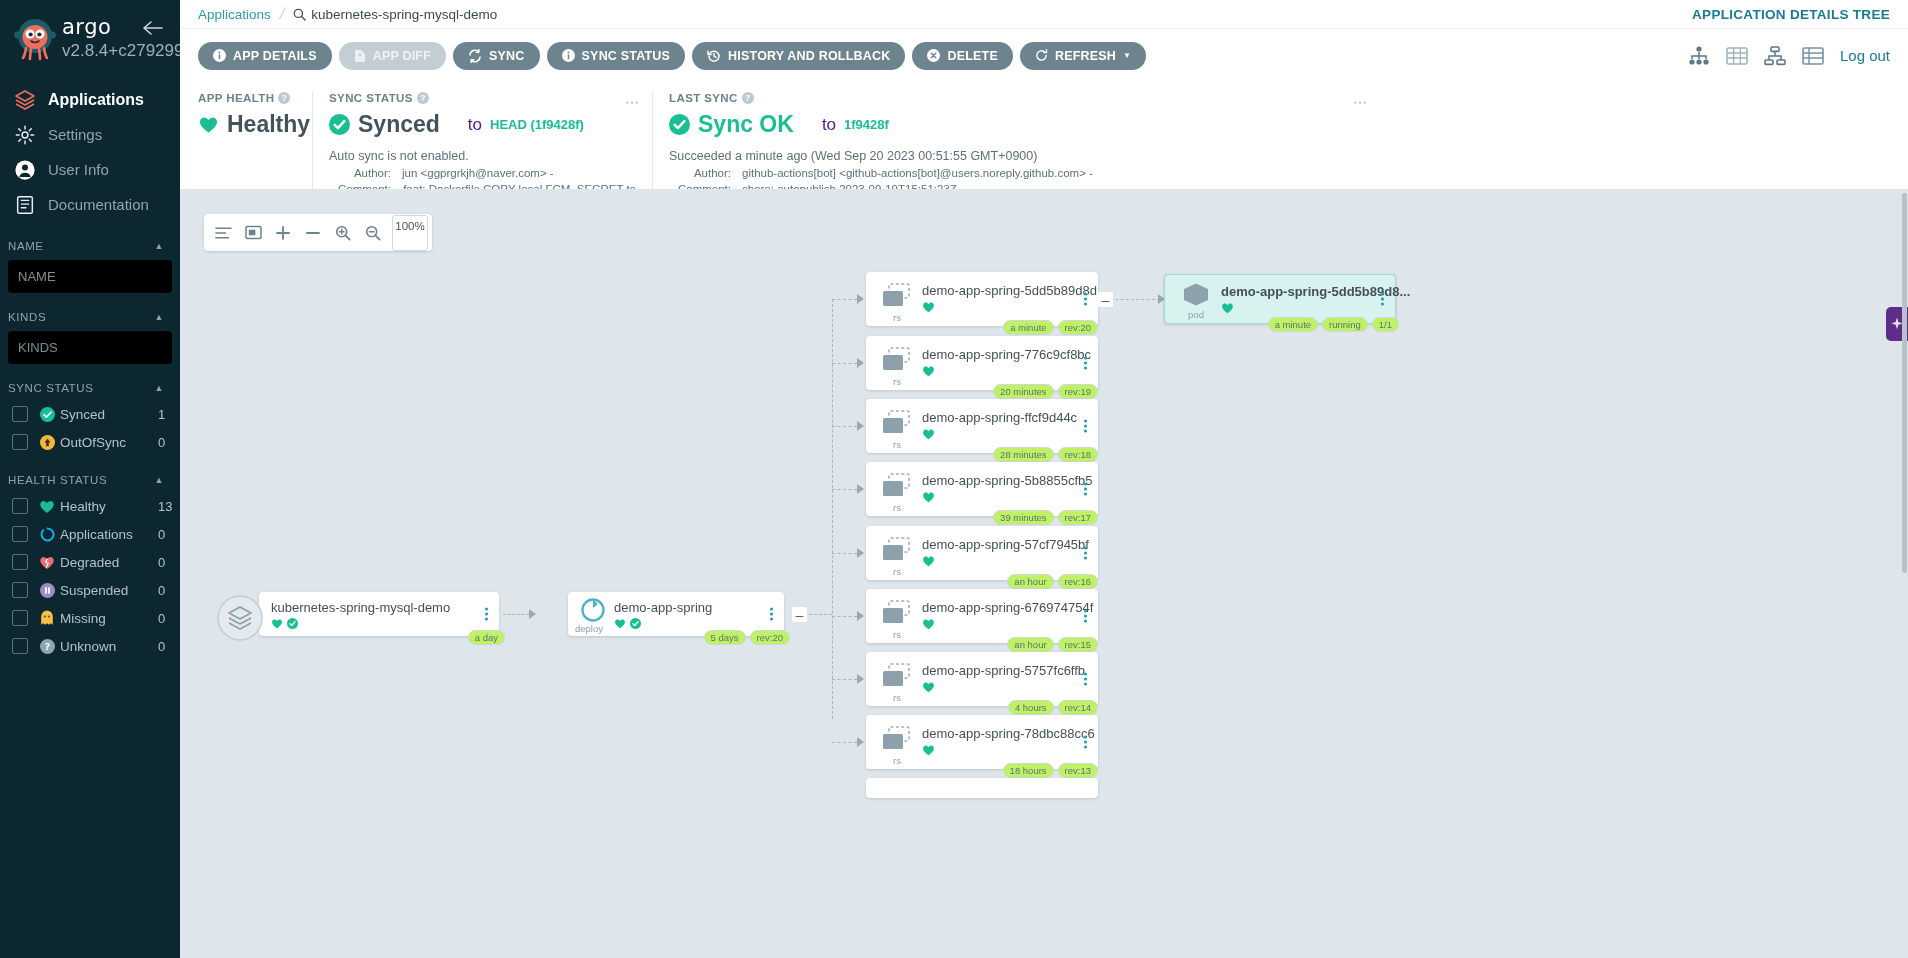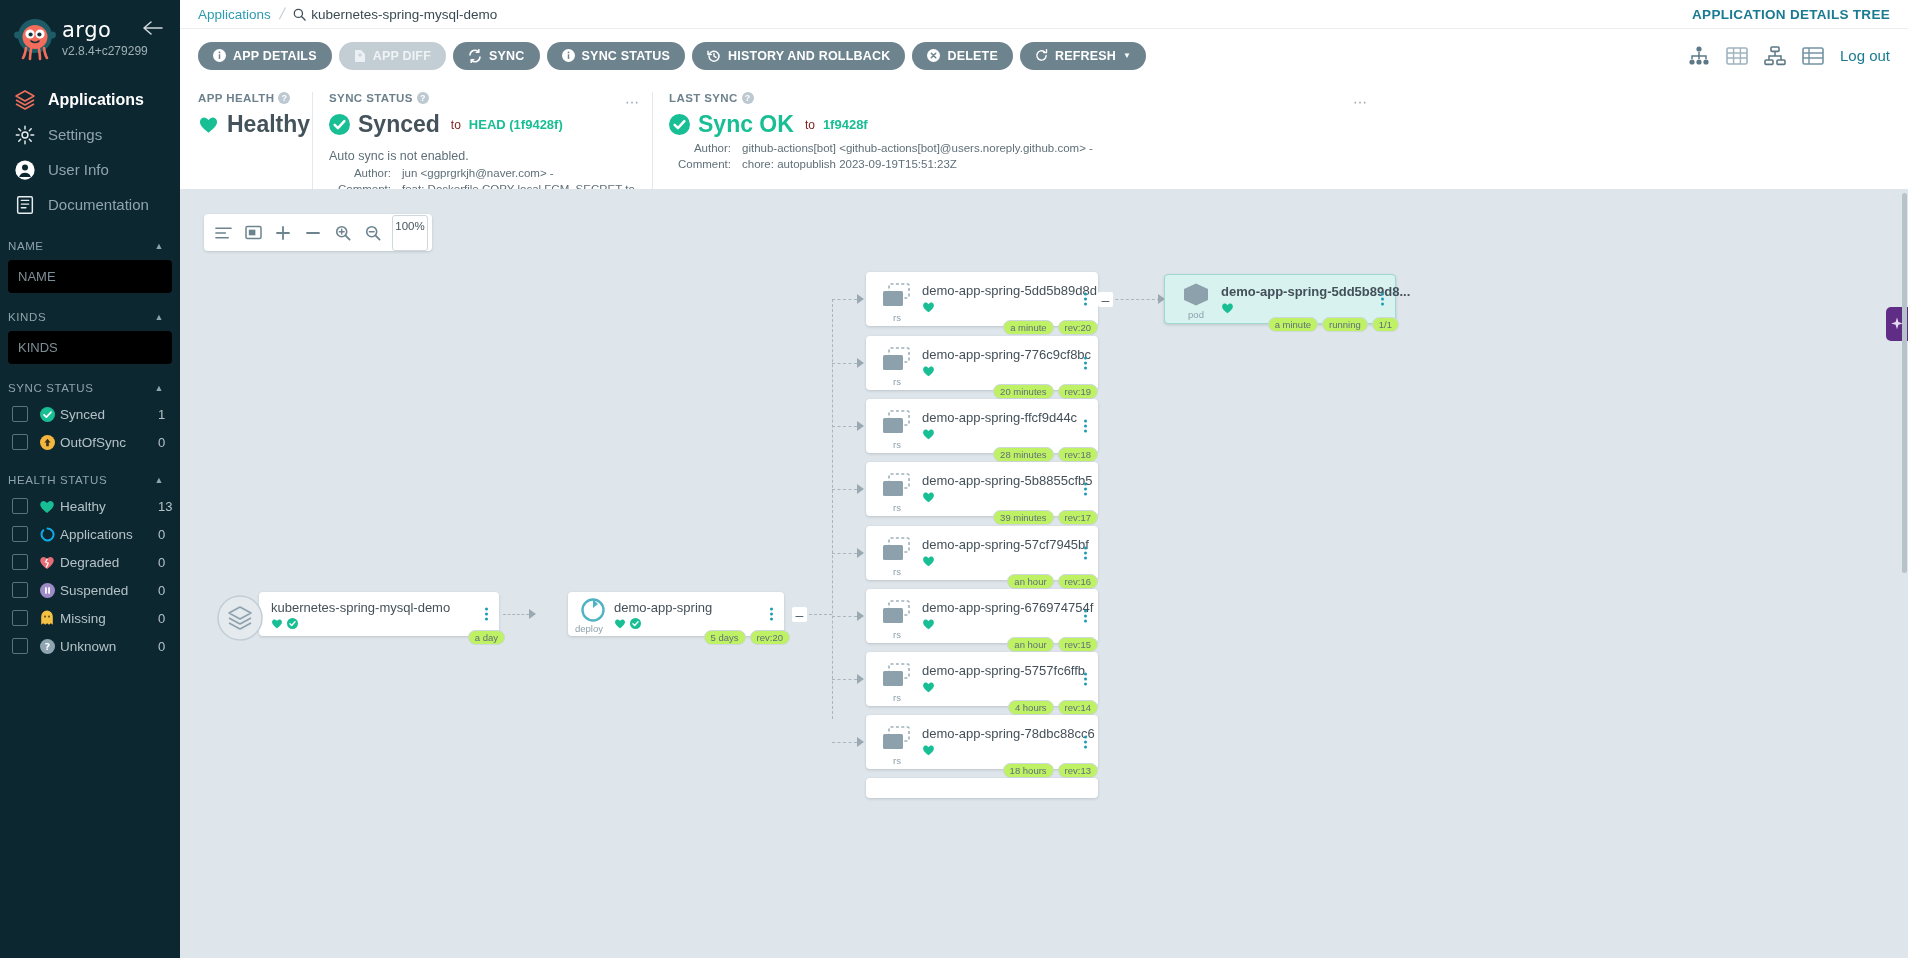--- a/index.html
+++ b/index.html
@@ -19,21 +19,21 @@
     flex: 0 0 180px;
     position: relative;
     overflow: hidden;
   }
   .brand-row { height: 68px; display: flex; align-items: center; padding: 10px 12px 0 12px; position: relative; }
   .argo-logo { width: 46px; height: 46px; position: relative; flex: 0 0 46px; }
   .argo-logo svg { display:block; }
   .brand-text { margin-left: 4px; }
   .argo-word { font-size: 21px; font-weight: 400; color: #fff; letter-spacing: .5px; line-height: 1;
      font-family: "DejaVu Sans", sans-serif; }
-  .argo-ver { font-size: 12px; color: #9fb0b6; margin-top: 3px; }
+  .argo-ver { font-size: 17px; color: #9fb0b6; margin-top: 3px; }
   .collapse-arrow { position: absolute; right: 16px; top: 18px; color: #cfd8dc; font-size: 20px; cursor: pointer; }
 
   .nav { margin-top: 14px; }
   .nav-item { display: flex; align-items: center; height: 35px; padding: 0 0 0 14px; color: #90a4ae; cursor: pointer; font-size: 15px; }
   .nav-item .nav-ico { width: 34px; flex: 0 0 34px; display: flex; align-items: center; justify-content: flex-start; }
   .nav-item.active { color: #ffffff; font-weight: bold; font-size: 16px; }
 
   .filter-title { font-size: 11.5px; letter-spacing: .6px; color: #8fa3ab; padding: 0 0 0 8px;
       display: flex; align-items: center; justify-content: space-between; margin-top: 18px; }
   .filter-title .caret { margin-right: 16px; font-size: 9px; color: #8fa3ab; }
@@ -68,26 +68,26 @@
   .sp-col { padding: 0 16px; position: relative; }
   .sp-col.health { width: 132px; padding-left: 18px; }
   .sp-col.sync { width: 340px; border-left: 1px solid #e2e8ec; }
   .sp-col.last { flex: 1; border-left: 1px solid #e2e8ec; }
   .sp-label { font-size: 11.5px; color: #6d818c; letter-spacing: .4px; font-weight: bold; display: flex; align-items: center; gap: 4px; }
   .qmark { width: 12px; height: 12px; border-radius: 50%; background: #bdc9d0; color: #fff; font-size: 9px;
       display: inline-flex; align-items: center; justify-content: center; font-weight: bold; }
   .sp-big { display: flex; align-items: center; gap: 8px; margin-top: 7px; }
   .sp-big .txt { font-size: 23px; color: #44525b; font-weight: bold; }
   .sp-big .txt.green { color: #18be94; }
-  .sp-to { font-size: 12px; color: #7f1d1d; margin-left: 3px; }
+  .sp-to { font-size: 17px; color: #4c1d95; margin-left: 20px; }
   .sp-rev { color: #18be94; font-size: 13px; font-weight: bold; }
   .sp-note { font-size: 12.5px; color: #5f6f78; margin-top: 11px; }
   .sp-kv { display: flex; font-size: 11.5px; color: #5f6f78; margin-top: 4px; }
   .sp-kv .k { width: 62px; text-align: right; color: #5f6f78; flex: 0 0 62px; }
-  .sp-kv .v { margin-left: 11px; }
+  .sp-kv .v { margin-left: 11px; text-align: right; }
   .dots3 { position: absolute; right: 12px; top: 2px; color: #9aa9b2; letter-spacing: 1px; font-size: 14px; cursor: pointer; }
 
   
   .canvas { position: absolute; left: 0; right: 0; top: 189px; bottom: 0; background: #dee6ec; overflow: hidden; }
   .zoom-toolbar { position: absolute; left: 24px; top: 25px; height: 37px; background: #fff; border-radius: 4px;
      display: flex; align-items: center; box-shadow: 0 1px 3px rgba(0,0,0,.14); padding: 0 4px; }
   .zt-btn { width: 30px; height: 33px; display: flex; align-items: center; justify-content: center; color: #6d838e; cursor: pointer; }
   .zoom-val { width: 36px; height: 36px; border: 1px solid #cfd8dd; border-radius: 3px; font-size: 11.5px;
       text-align: center; color: #46555e; margin-left: 4px; line-height: 20px; background: #fff; cursor: text; }
 
@@ -481,20 +481,21 @@
           <span style="display:flex">
             <svg width="21" height="21" viewBox="0 0 16 16">
                 <circle cx="8" cy="8" r="8" fill="#18be94"></circle>
                 <path d="M4.3 8.3 L6.8 10.8 L11.7 5.4" stroke="#fff" stroke-width="1.9" fill="none" stroke-linecap="round" stroke-linejoin="round"></path>
               </svg>
           </span>
           <span class="txt green">Sync OK</span>
           <span class="sp-to">to</span>
           <span class="sp-rev">1f9428f</span>
         </div>
+        <div class="sp-note">Succeeded a minute ago (Wed Sep 20 2023 00:51:55 GMT+0900)</div>
         <div class="sp-kv">
           <span class="k">Author:</span>
           <span class="v">github-actions[bot] &lt;github-actions[bot]@users.noreply.github.com&gt; -</span>
         </div>
         <div class="sp-kv">
           <span class="k">Comment:</span>
           <span class="v">chore: autopublish 2023-09-19T15:51:23Z</span>
         </div>
       </div>
     </div>

